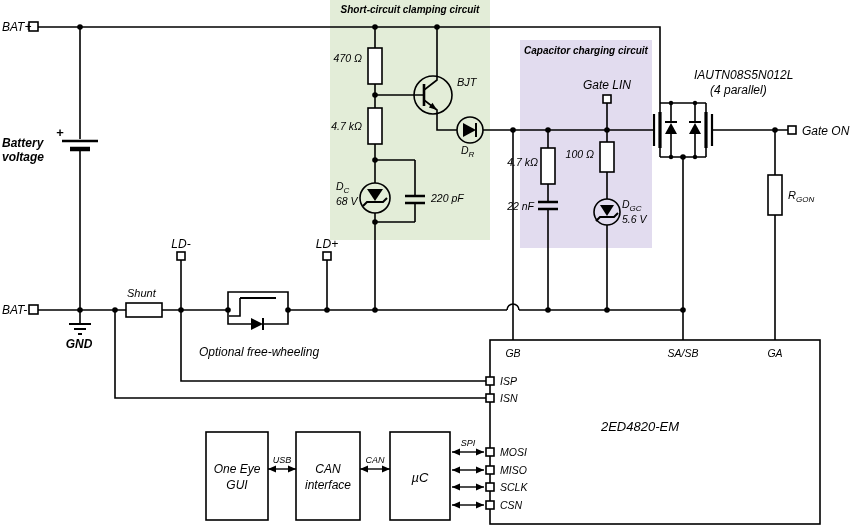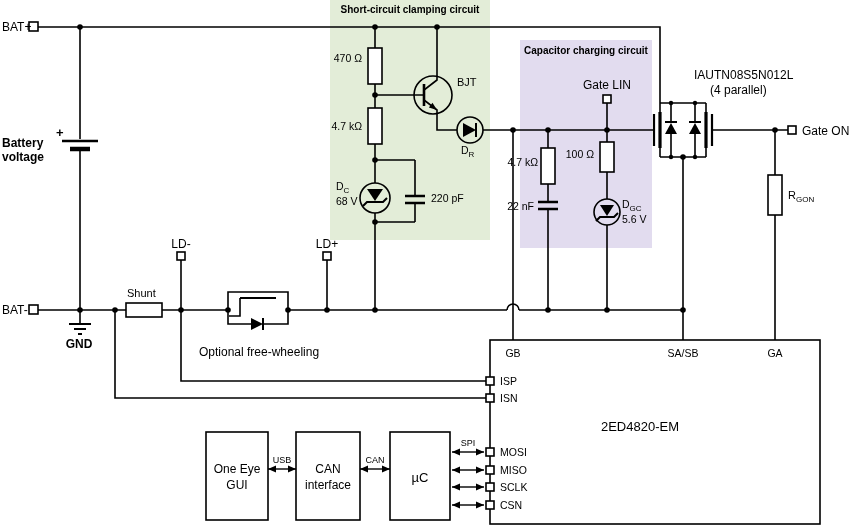--- a/index.html
+++ b/index.html
@@ -1,17 +1,17 @@
 <!DOCTYPE html>
 <html><head>
 <meta charset="utf-8">
 <style>
   html,body{margin:0;padding:0;background:#ffffff;}
   .stage{position:relative;width:861px;height:529px;background:#ffffff;overflow:hidden;
-         font-family:"Liberation Sans","DejaVu Sans",sans-serif;}
+         font-family:"Liberation Sans","DejaVu Sans",sans-serif;font-style:italic;}
   svg{display:block;}
   svg text{font-family:"Liberation Sans","DejaVu Sans",sans-serif;fill:#000;}
   .wire{stroke:#000;stroke-width:1.6;fill:none;}
   .thin{stroke:#000;stroke-width:1.4;fill:none;}
   .comp{fill:#ffffff;stroke:#000;stroke-width:1.6;}
   .blockbox{fill:#ffffff;stroke:#000;stroke-width:1.6;}
   .sym{stroke:#000;fill:none;stroke-width:1.6;}
   .tri{fill:#000;stroke:none;}
 </style>
 </head>

